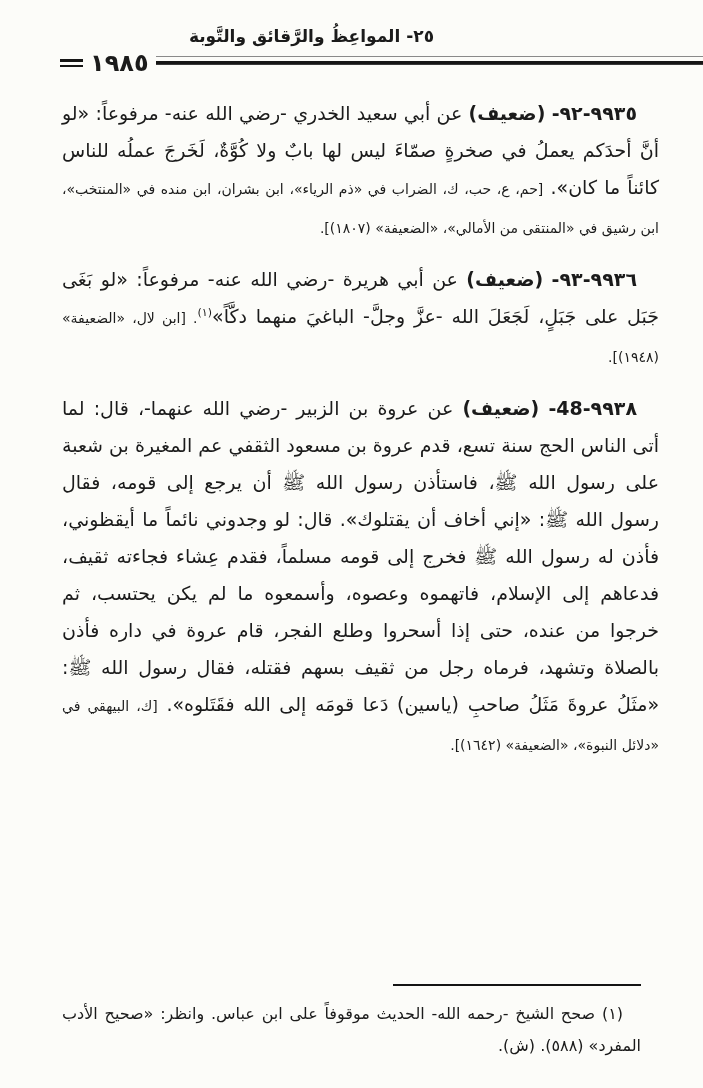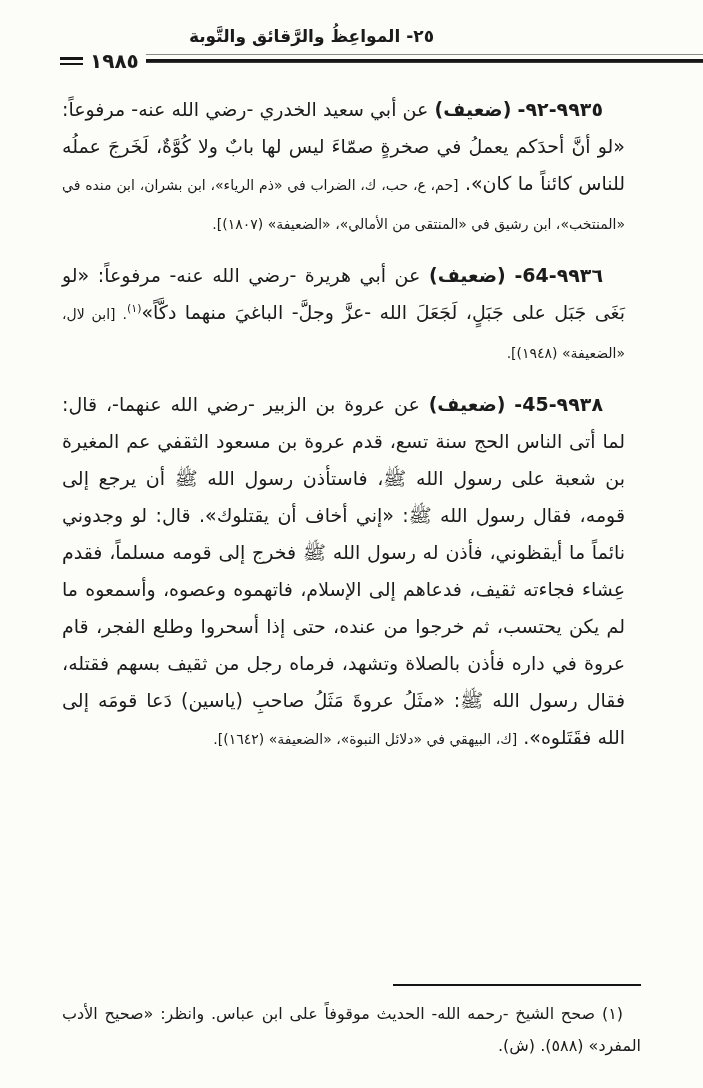--- a/index.html
+++ b/index.html
@@ -41,37 +41,37 @@
   }
   .header-rule::after {
     content: "";
     position: absolute;
     left: 0; right: 0; top: 4px;
     height: 3px;
     background: #161616;
     border-bottom: 1px solid #3a3a3a;
   }
   .page-number {
-    font-size: 20px;
+    font-size: 24px;
     font-weight: bold;
     padding: 0 7px;
     line-height: 1;
     transform: translateY(2px);
   }
   .header-dash {
     width: 23px;
     height: 8px;
     border-top: 3px solid #161616;
     border-bottom: 2px solid #161616;
     transform: translateY(2px);
   }
 
   
   .content {
-    padding: 22px 78px 0 62px;
+    padding: 22px 44px 0 62px;
   }
   .hadith {
     margin: 0 0 14px 0;
     font-size: 19px;
     line-height: 37px;
     text-align: justify;
     text-indent: 22px;
   }
   .hadith .num, .hadith .grade { font-weight: bold; }
   .hadith .takhrij { font-size: 14px; }
@@ -119,29 +119,29 @@
 
     <p class="hadith">
       <span class="num">٩٩٣٥-٩٢-</span>
       <span class="grade">(ضعيف)</span>
       <span class="isnad">عن أبي سعيد الخدري -رضي الله عنه- مرفوعاً:</span>
       <span class="matn">«لو أنَّ أحدَكم يعملُ في صخرةٍ صمّاءَ ليس لها بابٌ ولا كُوَّةٌ، لَخَرجَ عملُه للناس كائناً ما كان».</span>
       <span class="takhrij">[حم، ع، حب، ك، الضراب في «ذم الرياء»، ابن بشران، ابن منده في «المنتخب»، ابن رشيق في «المنتقى من الأمالي»، «الضعيفة» (١٨٠٧)].</span>
     </p>
 
     <p class="hadith">
-      <span class="num">٩٩٣٦-64-</span>
+      <span class="num">٩٩٣٦-٩٣-</span>
       <span class="grade">(ضعيف)</span>
       <span class="isnad">عن أبي هريرة -رضي الله عنه- مرفوعاً:</span>
       <span class="matn">«لو بَغَى جَبَل على جَبَلٍ، لَجَعَلَ الله -عزَّ وجلَّ- الباغيَ منهما دكَّاً»</span><sup class="fnref">(١)</sup><span class="takhrij">. [ابن لال، «الضعيفة» (١٩٤٨)].</span>
     </p>
 
 
     <p class="hadith">
-      <span class="num">٩٩٣٨-45-</span>
+      <span class="num">٩٩٣٨-48-</span>
       <span class="grade">(ضعيف)</span>
       <span class="body">عن عروة بن الزبير -رضي الله عنهما-، قال: لما أتى الناس الحج سنة تسع، قدم عروة بن مسعود الثقفي عم المغيرة بن شعبة على رسول الله ﷺ، فاستأذن رسول الله ﷺ أن يرجع إلى قومه، فقال رسول الله ﷺ: «إني أخاف أن يقتلوك». قال: لو وجدوني نائماً ما أيقظوني، فأذن له رسول الله ﷺ فخرج إلى قومه مسلماً، فقدم عِشاء فجاءته ثقيف، فدعاهم إلى الإسلام، فاتهموه وعصوه، وأسمعوه ما لم يكن يحتسب، ثم خرجوا من عنده، حتى إذا أسحروا وطلع الفجر، قام عروة في داره فأذن بالصلاة وتشهد، فرماه رجل من ثقيف بسهم فقتله، فقال رسول الله ﷺ: «مثَلُ عروةَ مَثَلُ صاحبِ (ياسين) دَعا قومَه إلى الله فقَتَلوه».</span>
       <span class="takhrij">[ك، البيهقي في «دلائل النبوة»، «الضعيفة» (١٦٤٢)].</span>
     </p>
 
 
   </main>
 
   <footer class="footnotes">
     <div class="fn-rule"></div>

